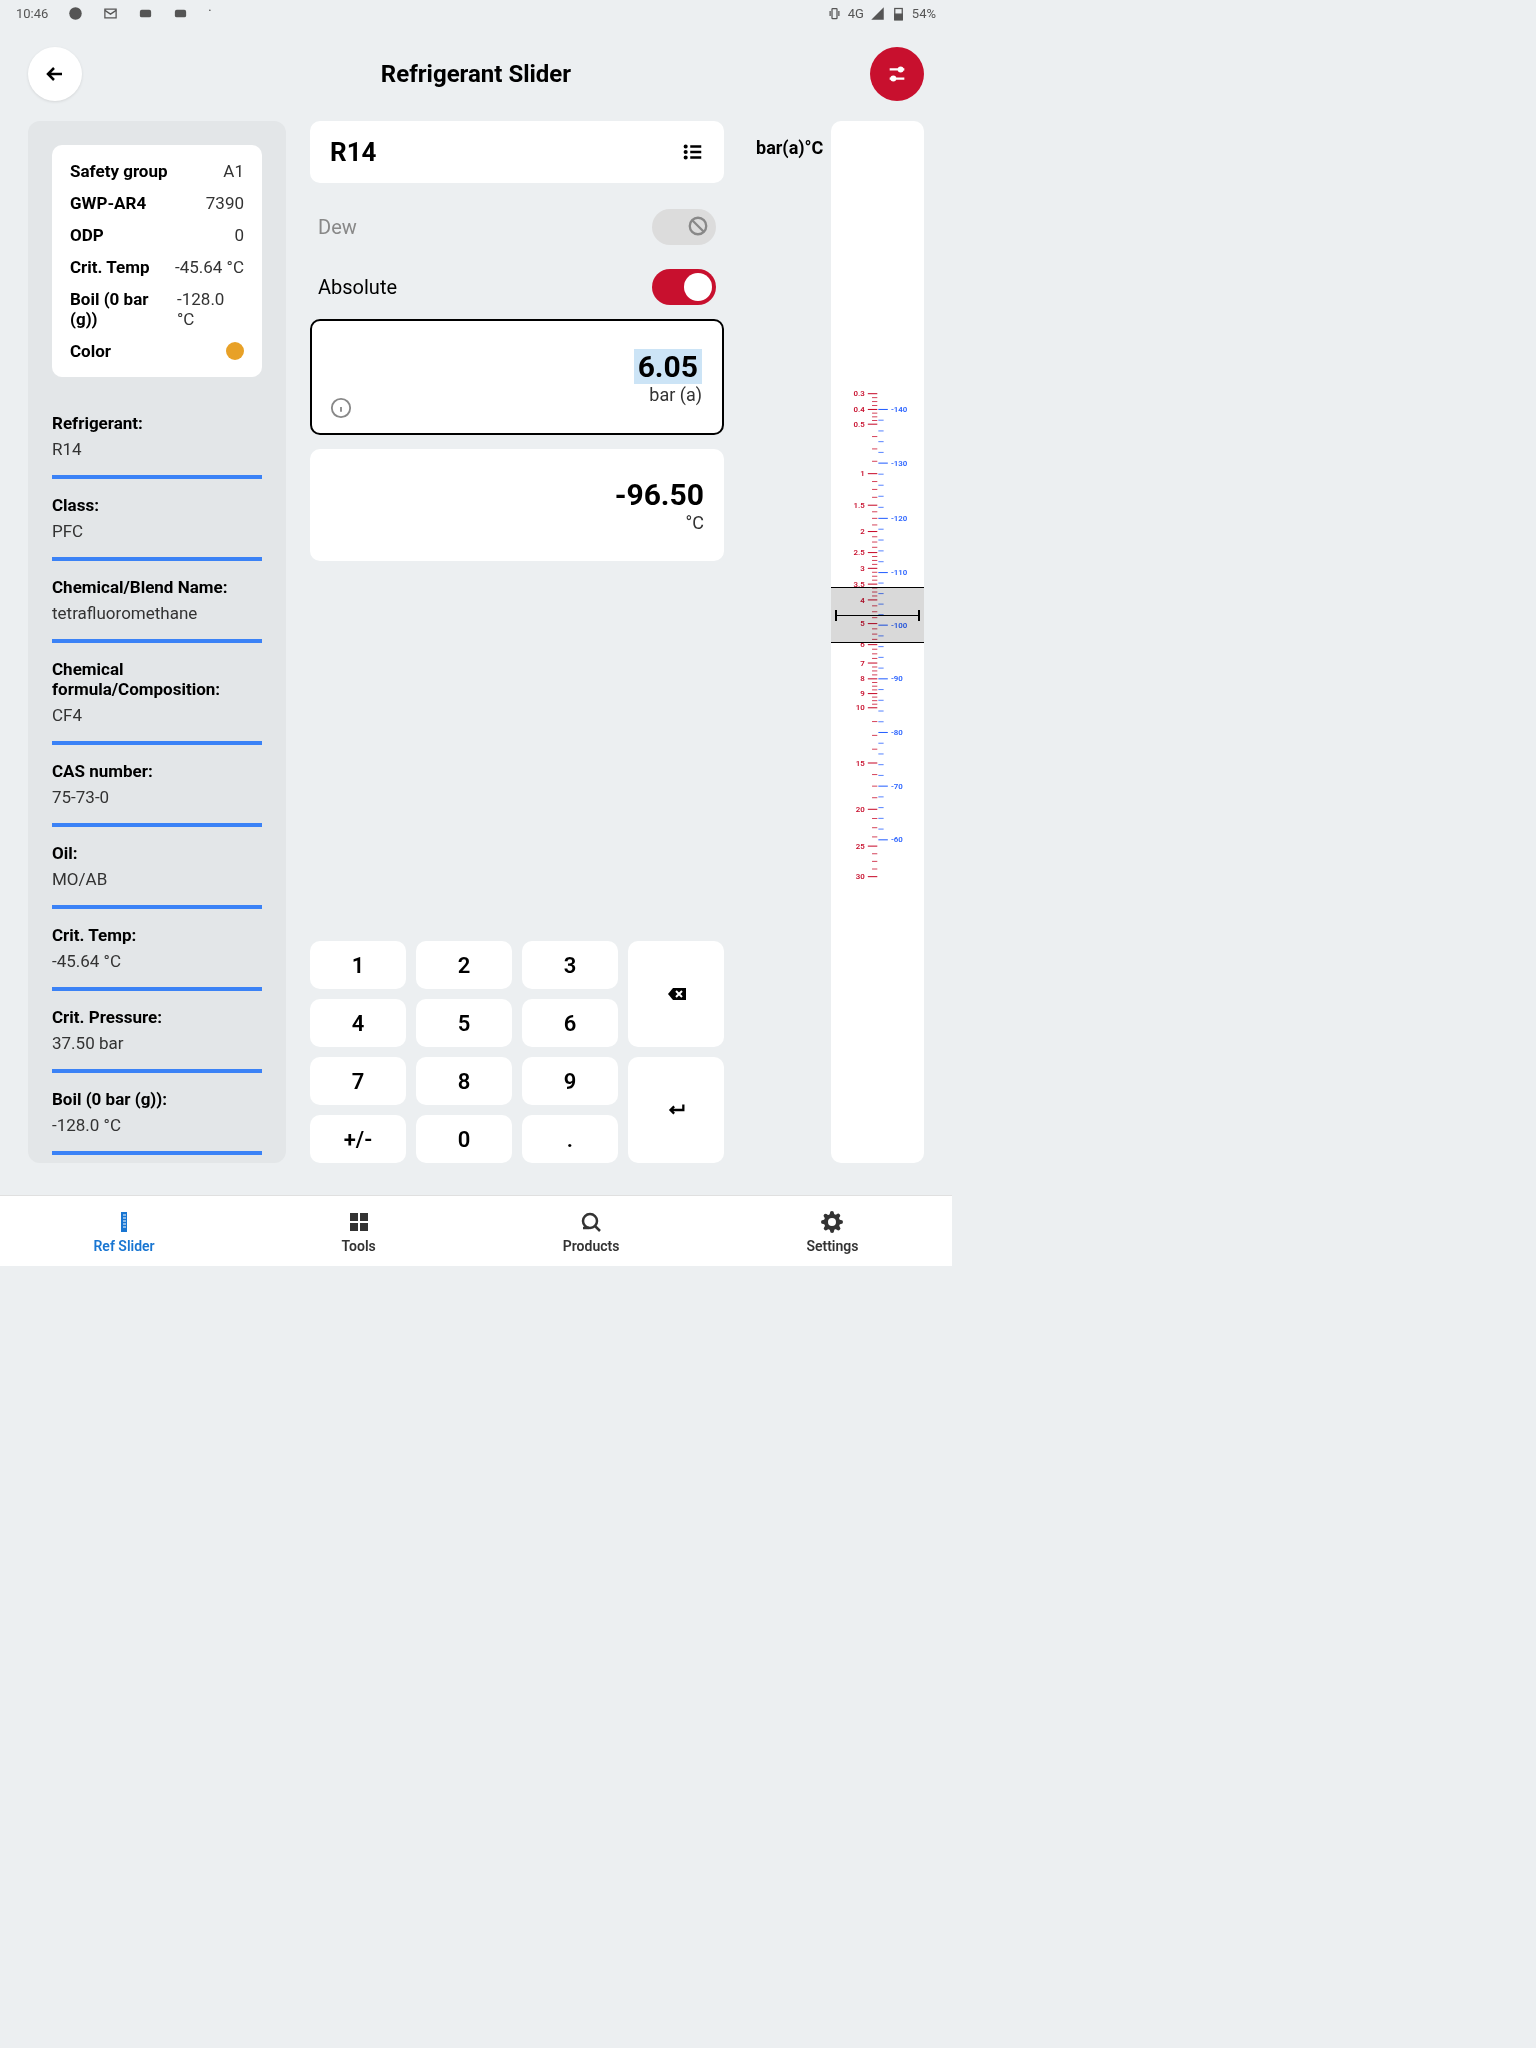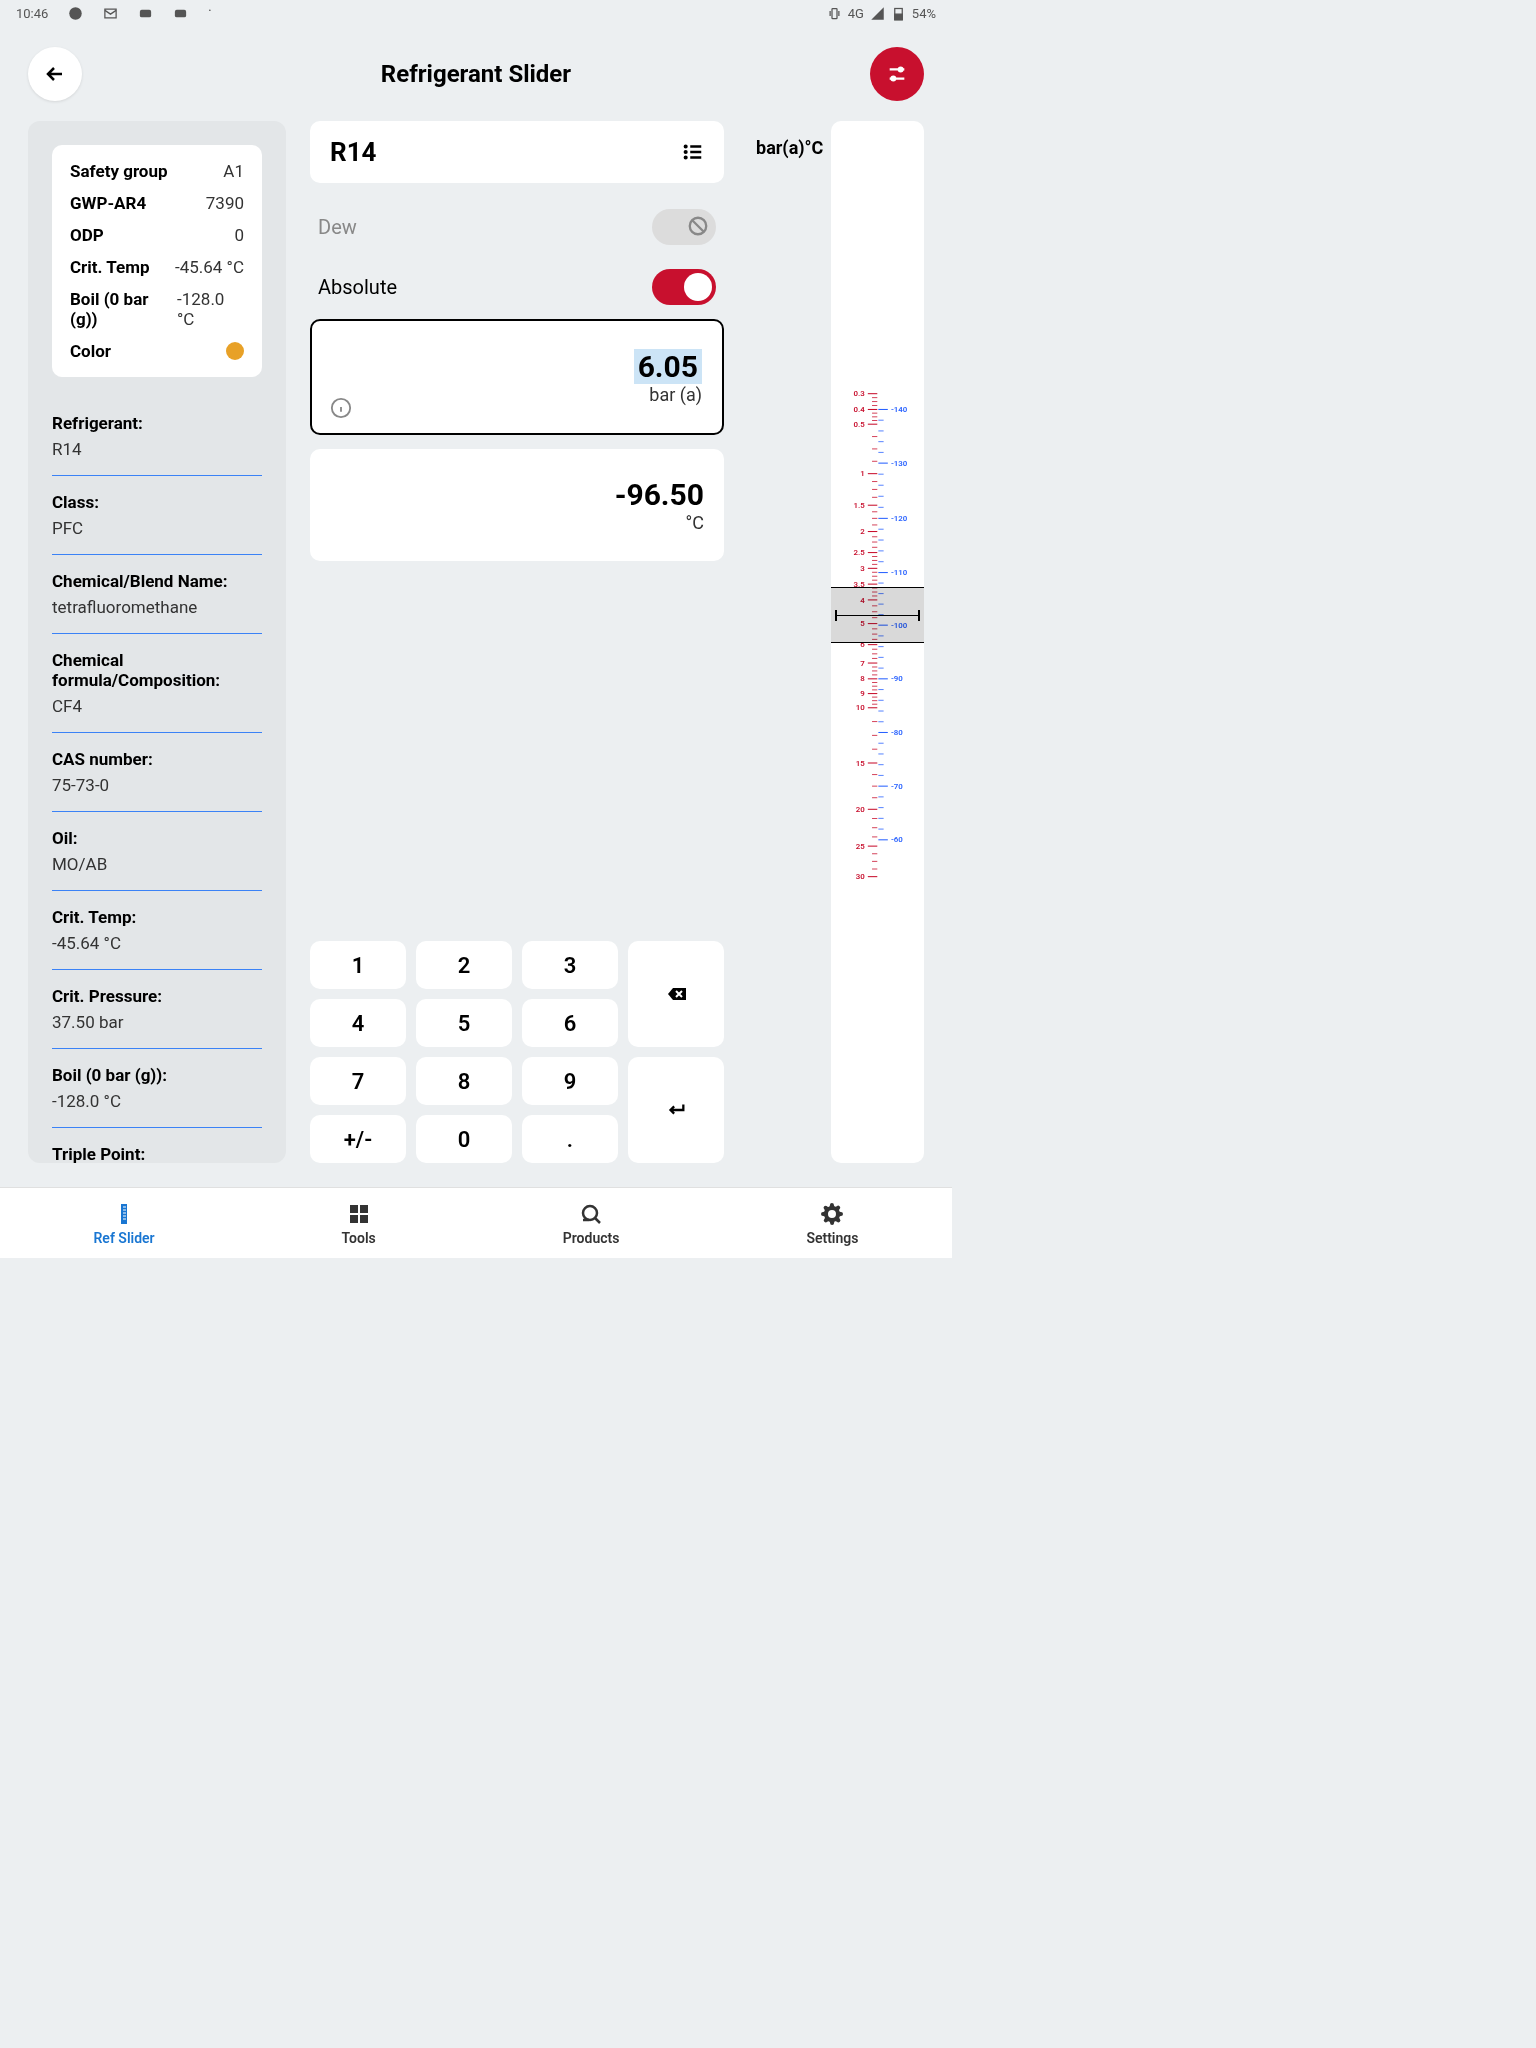--- a/index.html
+++ b/index.html
@@ -18,21 +18,21 @@
     .main-content { display: flex; gap: 24px; padding: 0 28px; height: 1042px; }
     
     .left-panel { width: 258px; background: #e3e6e8; border-radius: 12px; padding: 24px; overflow-y: auto; }
     .props-card { background: white; border-radius: 10px; padding: 16px 18px; margin-bottom: 20px; }
     .prop-row { display: flex; justify-content: space-between; align-items: center; margin-bottom: 12px; font-size: 17px; }
     .prop-row:last-child { margin-bottom: 0; }
     .prop-label { font-weight: 700; color: #000; }
     .prop-value { color: #333; }
     .color-dot { width: 18px; height: 18px; border-radius: 50%; background: #e8a127; }
     
-    .info-section { border-bottom: 1px solid #3b82f6; padding: 16px 0; }
+    .info-section { border-bottom: 4px solid #3b82f6; padding: 16px 0; }
     .info-label { font-weight: 700; font-size: 17px; color: #000; margin-bottom: 6px; }
     .info-value { font-size: 17px; color: #333; }
     
     .center-panel { flex: 1; display: flex; flex-direction: column; }
     .refrigerant-header { background: white; border-radius: 10px; padding: 16px 20px; display: flex; justify-content: space-between; align-items: center; margin-bottom: 16px; }
     .refrigerant-name { font-size: 26px; font-weight: 700; }
     .list-icon { cursor: pointer; }
     
     .toggle-row { display: flex; justify-content: space-between; align-items: center; padding: 10px 8px; margin-bottom: 4px; }
     .toggle-label { font-size: 20px; font-weight: 400; color: #888; }
@@ -55,21 +55,21 @@
     
     .right-panel { width: 176px; display: flex; flex-direction: row; }
     .ruler-header { display: flex; justify-content: space-between; font-size: 18px; font-weight: 700; padding: 16px 8px 10px; }
     .ruler-container { flex: 1; background: white; border-radius: 10px; position: relative; overflow: hidden; }
     .ruler-indicator { position: absolute; left: 0; right: 0; height: 56px; background: rgba(0,0,0,0.15); top: 466px; border-top: 1px solid #000; border-bottom: 1px solid #000; }
     .ruler-line { position: absolute; top: 50%; left: 6px; right: 6px; height: 1px; background: #000; }
     .ruler-line::before { content: ''; position: absolute; left: -2px; top: -5px; height: 11px; width: 2px; background: #000; }
     .ruler-line::after { content: ''; position: absolute; right: -2px; top: -5px; height: 11px; width: 2px; background: #000; }
     .scale-svg { position: absolute; inset: 0; width: 100%; height: 100%; }
     
-    .bottom-nav { position: absolute; bottom: 12px; left: 0; right: 0; background: white; display: flex; justify-content: space-around; padding: 14px 0 12px; border-top: 1px solid #e0e0e0; }
+    .bottom-nav { position: absolute; bottom: 4px; left: 0; right: 0; background: white; display: flex; justify-content: space-around; padding: 14px 0 12px; border-top: 1px solid #e0e0e0; }
     .nav-item { display: flex; flex-direction: column; align-items: center; gap: 4px; cursor: pointer; }
     .nav-label { font-size: 14px; font-weight: 600; color: #333; }
     .nav-item.active .nav-label { color: #1976d2; }
     .nav-icon { width: 24px; height: 24px; }
   </style>
 </head>
 <body>
 
 <div class="status-bar">
   <div class="status-left">

